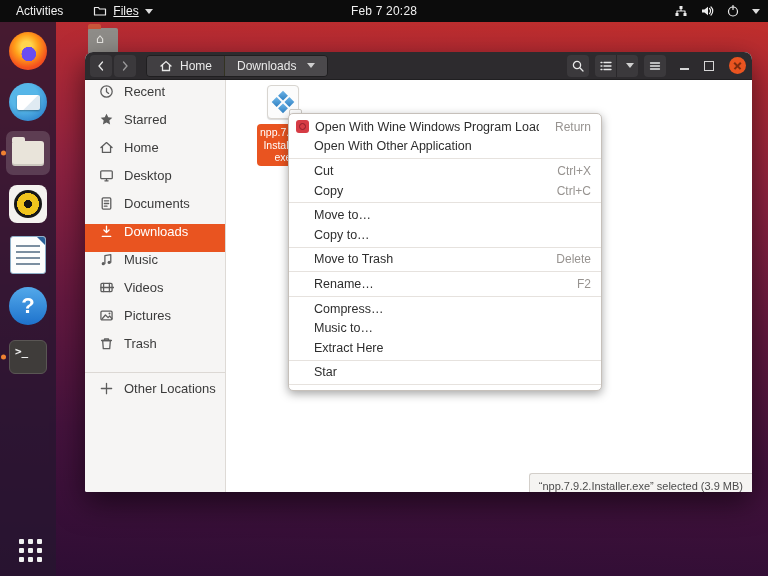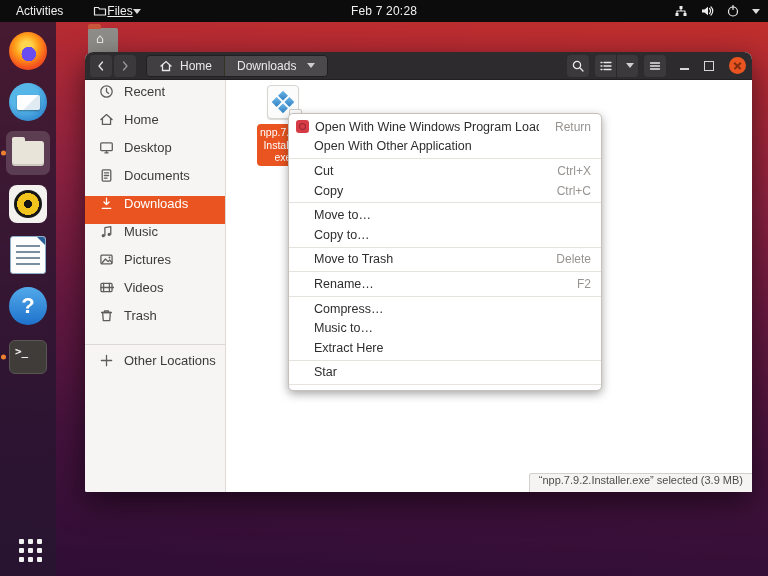--- a/index.html
+++ b/index.html
@@ -6,21 +6,21 @@
   body{
     width:768px;height:576px;overflow:hidden;position:relative;
     font-family:"Liberation Sans","DejaVu Sans",sans-serif;
     background:linear-gradient(183deg,#c53129 0%,#b42a33 12%,#8f2240 32%,#63183f 55%,#44123c 75%,#2e0d34 100%);
   }
   
   .topbar{position:absolute;left:0;top:0;width:768px;height:22px;background:#0c0c0c;z-index:30;
     display:flex;align-items:center;color:#f1f1f1;font-size:12px;}
   .tb-left{display:flex;align-items:center;gap:26px;padding-left:12px;}
   .tb-activities{padding:0 4px;}
-  .tb-appmenu{display:flex;align-items:center;text-decoration:underline;}
+  .tb-appmenu{display:flex;align-items:center;gap:6px;text-decoration:underline;}
   .tb-clock{position:absolute;left:50%;transform:translateX(-50%);letter-spacing:.2px;}
   .tb-right{position:absolute;right:8px;display:flex;align-items:center;gap:12px;}
   .tb-caret{width:0;height:0;border-left:4px solid transparent;border-right:4px solid transparent;border-top:5px solid #dcdcdc;}
   
   .dock{position:absolute;left:0;top:22px;width:56px;height:554px;background:rgba(38,22,48,.78);z-index:20;}
   .dock-item{position:relative;width:44px;height:44px;margin:7px auto 7px;display:flex;align-items:center;justify-content:center;border-radius:7px;}
   .dock-item.active{background:rgba(255,255,255,.16);}
   .run-dot{position:absolute;left:-5px;top:50%;transform:translateY(-50%);width:5px;height:5px;border-radius:50%;background:#f08131;}
   .ic-firefox{width:38px;height:38px;border-radius:50%;
     background:radial-gradient(circle at 52% 58%,#6a4df0 0 24%,rgba(0,0,0,0) 25%),
@@ -86,21 +86,21 @@
   .main{position:absolute;left:141px;top:28px;width:526px;height:412px;background:#ffffff;border-radius:0 0 2px 0;}
   .file-item{position:absolute;left:16px;top:5px;width:82px;display:flex;flex-direction:column;align-items:center;}
   .file-icon{width:30px;height:32px;background:#fcfcfc;border:1px solid #d8d5d0;border-radius:4px;box-shadow:0 1px 1px rgba(0,0,0,.15);
     display:flex;align-items:center;justify-content:center;position:relative;}
   .winflag{width:16px;height:16px;transform:rotate(45deg);display:grid;grid-template-columns:7px 7px;grid-template-rows:7px 7px;gap:2px;}
   .winflag span{background:linear-gradient(135deg,#6db5e8,#2f7fc1);}
   .file-icon .emblem{position:absolute;right:-4px;bottom:-4px;width:11px;height:11px;background:#fff;border:1px solid #cfccc7;border-radius:2px;}
   .file-label{margin-top:5px;background:#e95420;border-radius:4px;padding:2px 3px;width:46px;
     color:#fff;font-size:10.5px;line-height:12.5px;text-align:center;}
   
-  .statusbar{position:absolute;right:0;bottom:0;height:18px;display:flex;align-items:flex-start;padding:0 9px;
+  .statusbar{position:absolute;right:0;bottom:0;height:18px;display:flex;align-items:flex-end;padding:0 9px;
     background:#f5f4f2;border:1px solid #d3cfca;border-right:none;border-bottom:none;border-radius:3px 0 0 0;
     font-size:11px;color:#4d4d4d;white-space:nowrap;}
   
   .ctxmenu{position:absolute;left:288px;top:113px;width:314px;z-index:40;background:#ffffff;
     border:1px solid #c6c0ba;border-radius:5px;box-shadow:0 3px 10px rgba(0,0,0,.35);padding:3px 0;box-sizing:border-box;}
   .mrow{display:flex;align-items:center;height:19.6px;padding:0 10px 0 25px;font-size:12.5px;color:#2e2e2e;}
   .mrow .mlabel{flex:1 1 auto;white-space:nowrap;overflow:hidden;}
   .mrow .mshort{color:#979390;font-size:12px;margin-left:16px;}
   .msep{height:1px;background:#e6e2de;margin:2px 0;}
   .wine-ic{width:13px;height:13px;border-radius:3px;background:#d63c45;margin:0 6px 0 -18px;position:relative;flex:0 0 auto;}
@@ -231,20 +231,26 @@
   <div class="sidebar">
     <div class="side-item">
       <svg class="sic" viewBox="0 0 14 14">
           <circle cx="7" cy="7" r="5.3"></circle>
           <path d="M7 4v3.2l2 1.6"></path>
         </svg>
       <span>Recent</span>
     </div>
     <div class="side-item">
       <svg class="sic" viewBox="0 0 14 14">
+          <path class="f" d="M7 1.6l1.65 3.4 3.75.45-2.77 2.55.73 3.7L7 9.85l-3.36 1.85.73-3.7L1.6 5.45l3.75-.45z"></path>
+        </svg>
+      <span>Starred</span>
+    </div>
+    <div class="side-item">
+      <svg class="sic" viewBox="0 0 14 14">
           <path d="M1.8 7 7 2.4 12.2 7M3.2 6v5.6h7.6V6"></path>
         </svg>
       <span>Home</span>
     </div>
     <div class="side-item">
       <svg class="sic" viewBox="0 0 14 14">
           <rect x="1.6" y="2.6" width="10.8" height="7.4" rx="1"></rect>
           <path d="M5.5 12h3M7 10v2"></path>
         </svg>
       <span>Desktop</span>
@@ -265,32 +271,32 @@
     <div class="side-item">
       <svg class="sic" viewBox="0 0 14 14">
           <path d="M5.5 10.8V3.4L11 2.4v7.2"></path>
           <circle class="f" cx="4" cy="10.9" r="1.5"></circle>
           <circle class="f" cx="9.5" cy="9.7" r="1.5"></circle>
         </svg>
       <span>Music</span>
     </div>
     <div class="side-item">
       <svg class="sic" viewBox="0 0 14 14">
+          <rect x="1.8" y="3.2" width="10.4" height="7.6" rx="1"></rect>
+          <path d="M4.3 3.2v7.6M9.7 3.2v7.6M1.8 7h12.4"></path>
+        </svg>
+      <span>Videos</span>
+    </div>
+    <div class="side-item">
+      <svg class="sic" viewBox="0 0 14 14">
           <rect x="1.8" y="3" width="10.4" height="8" rx="1"></rect>
           <path d="M3 10l3-3.5L8.5 9l1.5-1.5 2 2.5"></path>
           <circle class="f" cx="9.8" cy="5.2" r="0.9"></circle>
         </svg>
       <span>Pictures</span>
-    </div>
-    <div class="side-item">
-      <svg class="sic" viewBox="0 0 14 14">
-          <rect x="1.8" y="3.2" width="10.4" height="7.6" rx="1"></rect>
-          <path d="M4.3 3.2v7.6M9.7 3.2v7.6M1.8 7h12.4"></path>
-        </svg>
-      <span>Videos</span>
     </div>
     <div class="side-item">
       <svg class="sic" viewBox="0 0 14 14">
           <path d="M3.4 4.2h7.2l-.6 7.6H4z"></path>
           <path d="M2.4 4.2h9.2M5.2 4V2.6h3.6V4"></path>
         </svg>
       <span>Trash</span>
     </div>
     <div class="side-sep"></div>
     <div class="side-item">

